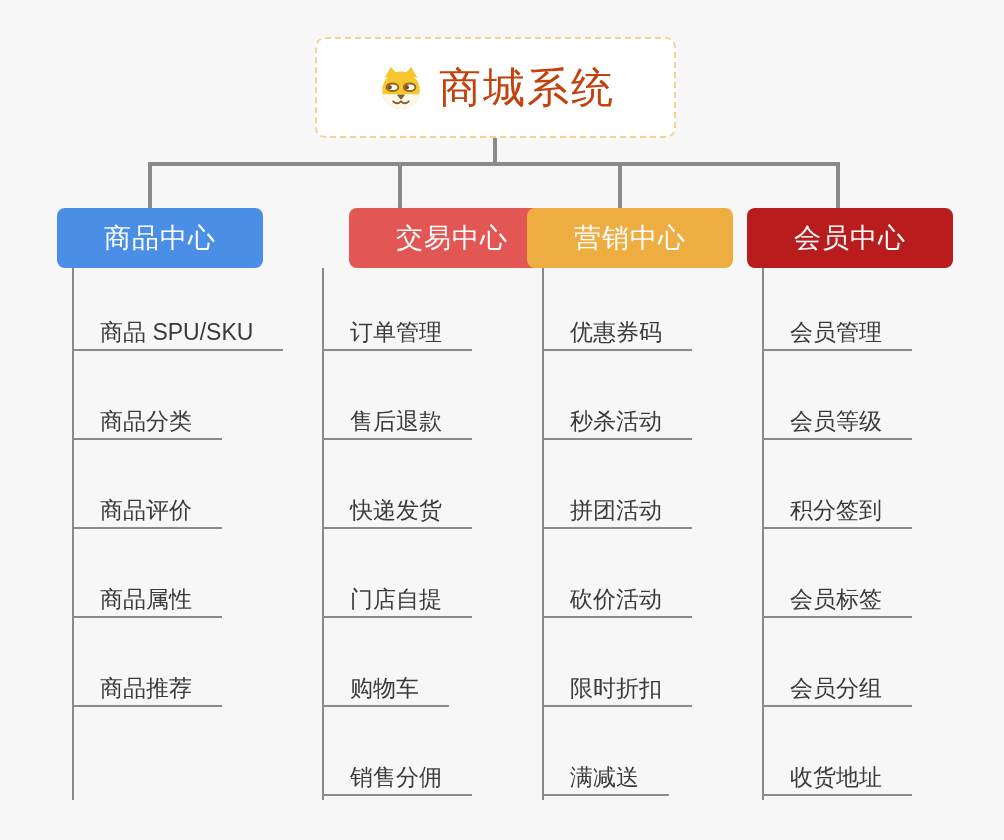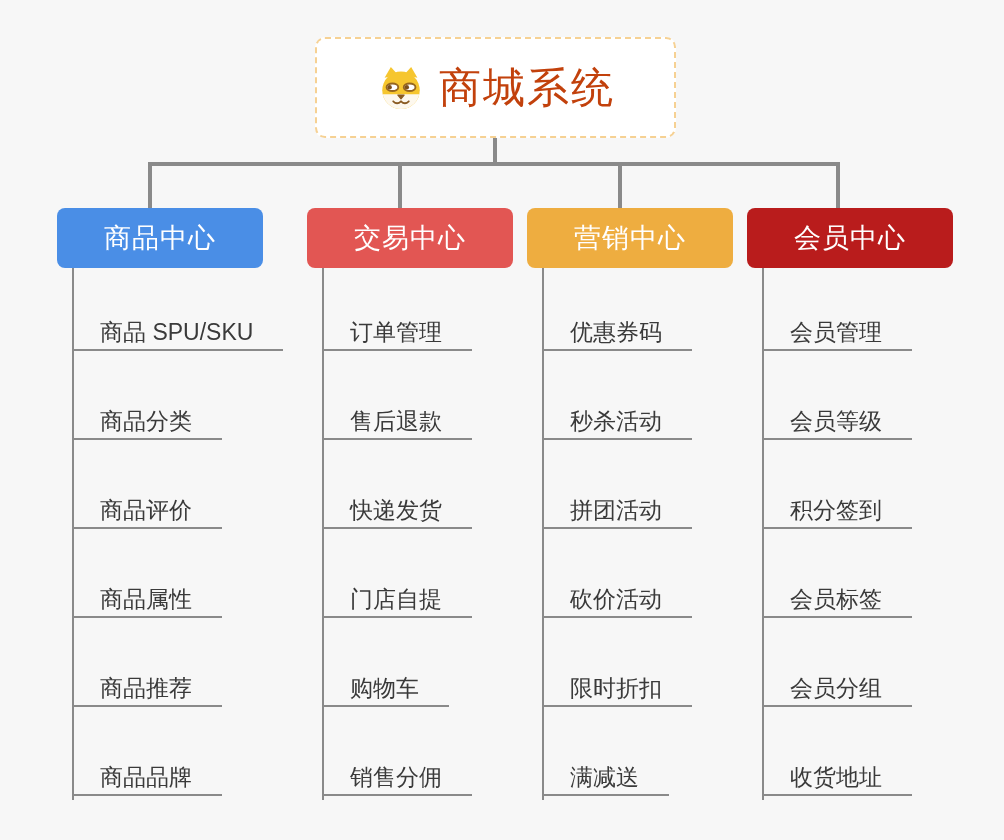--- a/index.html
+++ b/index.html
@@ -82,25 +82,24 @@
   <div class="connector drop drop-3"></div>
 
   <div class="branch branch-0">
     <div class="branch-header" style="background-color: rgb(74, 142, 230);">商品中心</div>
     <div class="trunk"></div>
     <div class="item r0">商品 SPU/SKU</div>
     <div class="item r1">商品分类</div>
     <div class="item r2">商品评价</div>
     <div class="item r3">商品属性</div>
     <div class="item r4">商品推荐</div>
-    <div class="item r5">商品品牌</div>
   </div>
 
   <div class="branch branch-1">
-    <div class="branch-header" style="background-color: rgb(226, 86, 83);">交易中心</div>
+    <div class="branch-header" style="background-color: rgb(226, 86, 83); margin-left: 42px;">交易中心</div>
     <div class="trunk"></div>
     <div class="item r0">订单管理</div>
     <div class="item r1">售后退款</div>
     <div class="item r2">快递发货</div>
     <div class="item r3">门店自提</div>
     <div class="item r4">购物车</div>
     <div class="item r5">销售分佣</div>
   </div>
 
   <div class="branch branch-2">

